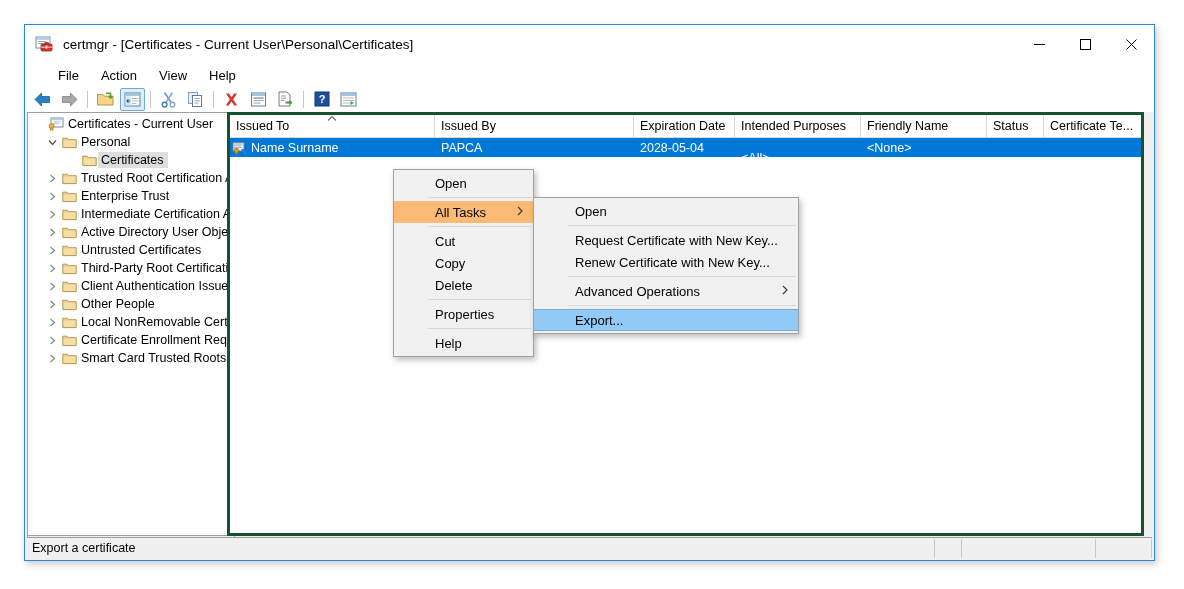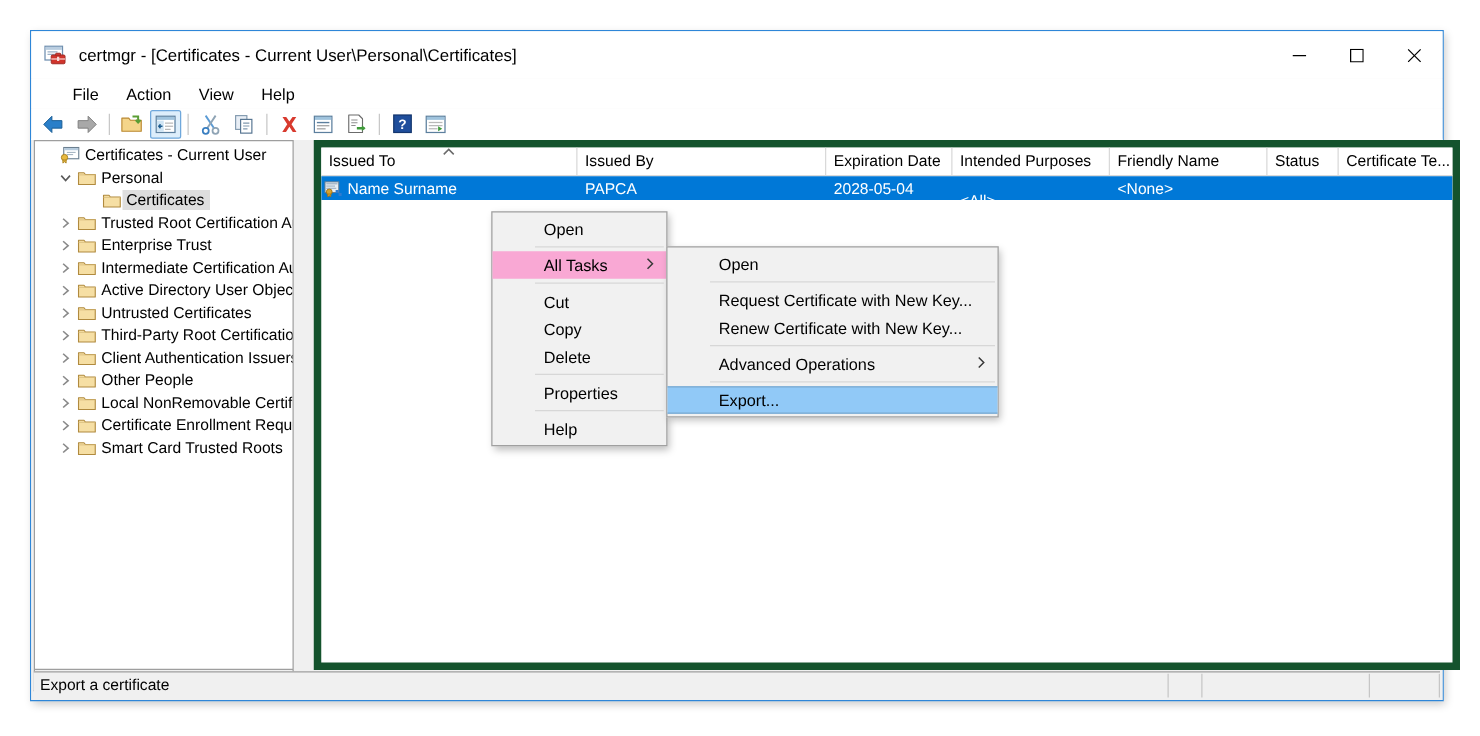--- a/index.html
+++ b/index.html
@@ -107,24 +107,24 @@
   #tree-pane {
     position: absolute;
     left: 2px; top: 0;
     width: 208px; height: 424px;
     background: #ffffff;
     border: 1px solid #9e9e9e;
     overflow: hidden;
   }
   #list-pane {
     position: absolute;
-    left: 226px; top: 0;
+    left: 202px; top: 0;
     width: 917px; height: 424px;
     background: #ffffff;
-    border: 6px solid #14532d;
+    border: 3px solid #14532d;
     overflow: hidden;
   }
 
   
   #tree-scroll { padding-top: 2px; }
   .tree-row {
     display: flex;
     align-items: center;
     height: 18px;
     font-size: 12.5px;
@@ -256,21 +256,21 @@
     display: flex;
     align-items: center;
     font-size: 13px;
     color: #000;
     padding-left: 41px;
     padding-right: 24px;
     white-space: nowrap;
     cursor: default;
   }
   .ctx-item.highlight {
-    background: #f9a8d4;
+    background: #fdba74;
   }
   .ctx-item.highlight-box {
     background: #91c9f7;
     border-top: 1px solid #7aa9cf;
     border-bottom: 1px solid #7aa9cf;
   }
   .ctx-item .sub-arrow {
     position: absolute;
     right: 9px;
     font-size: 10px;

